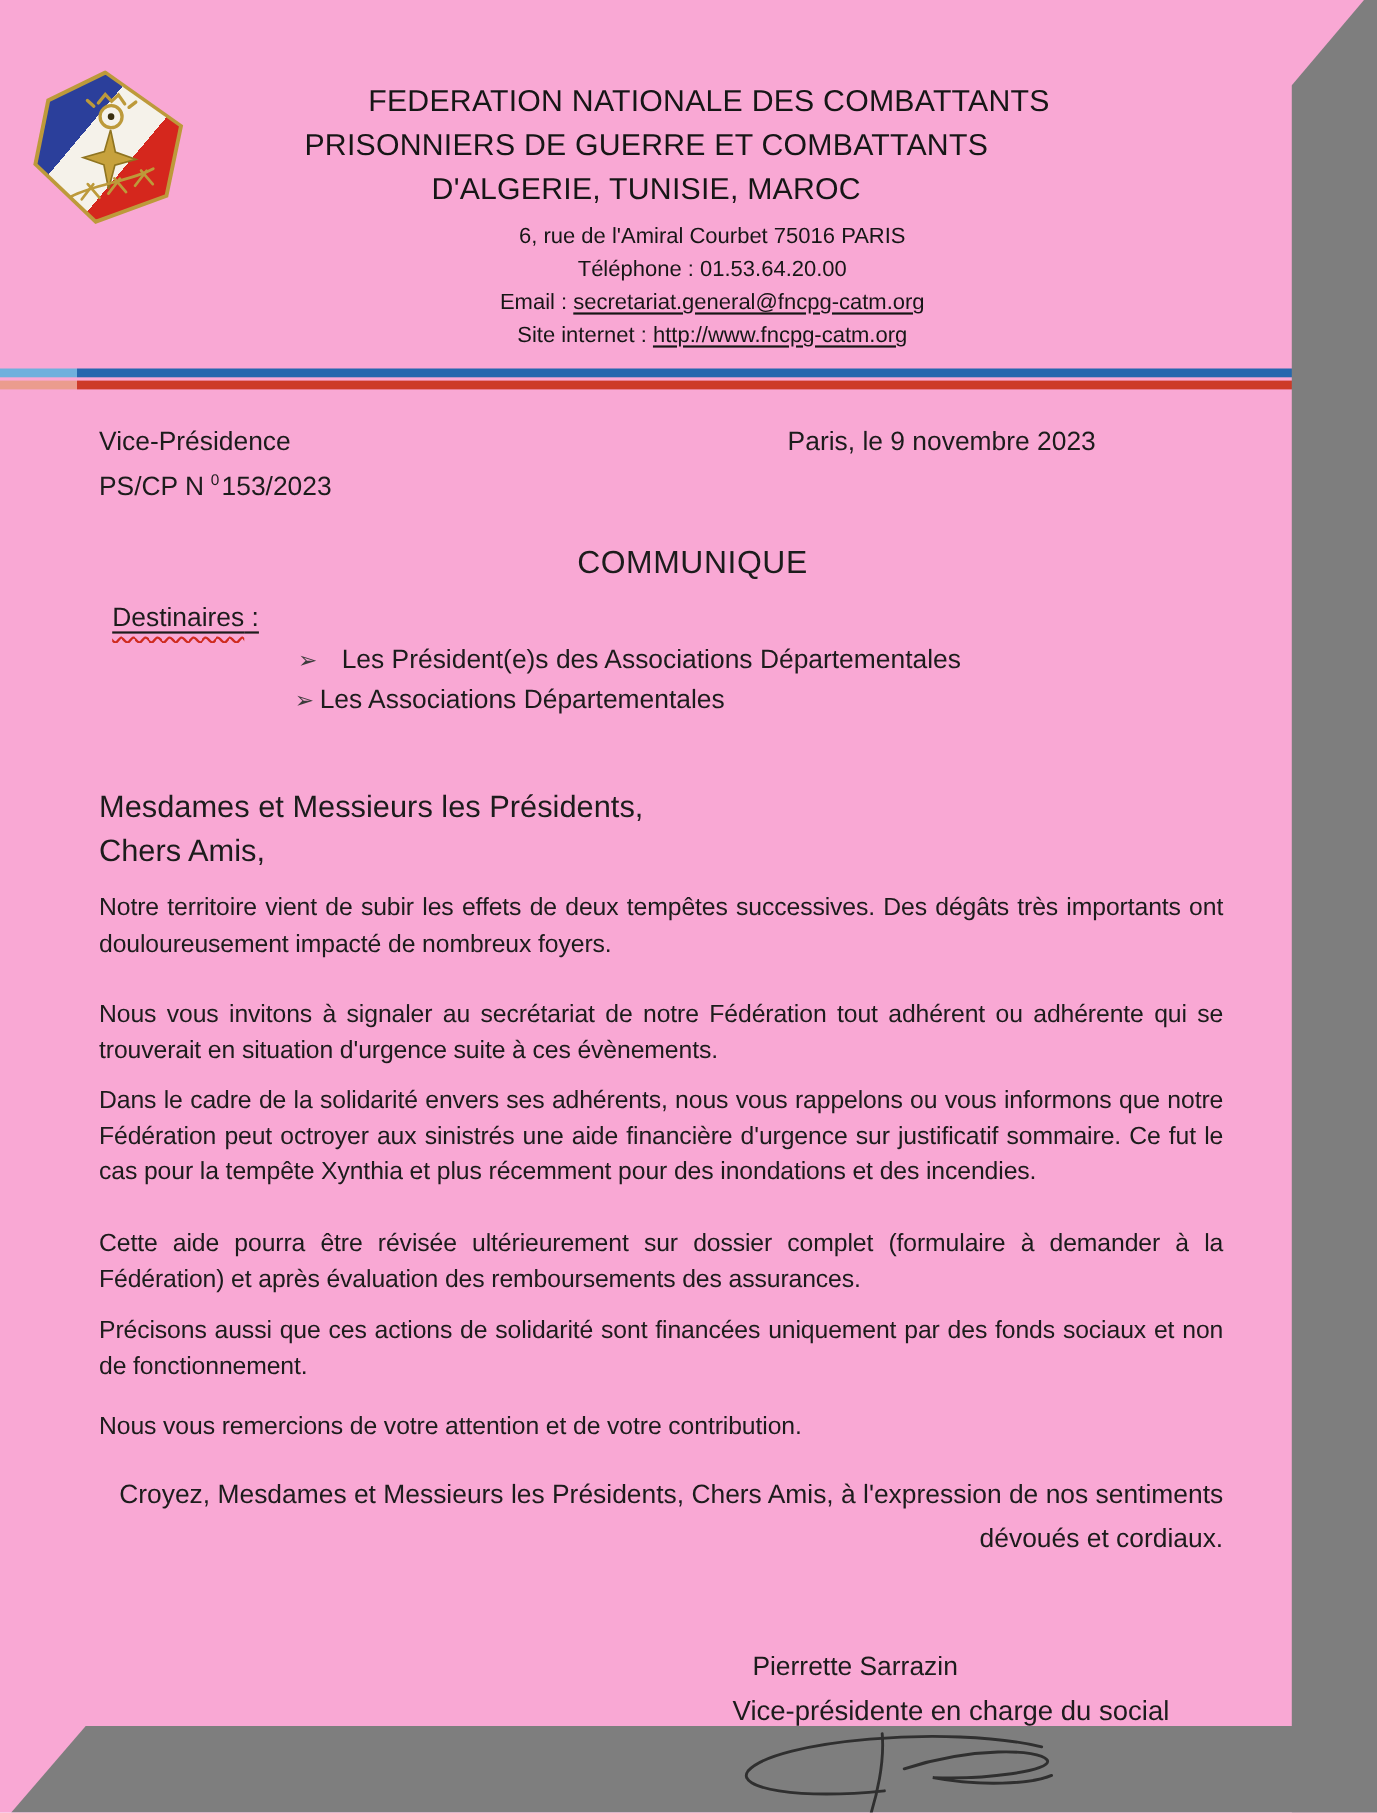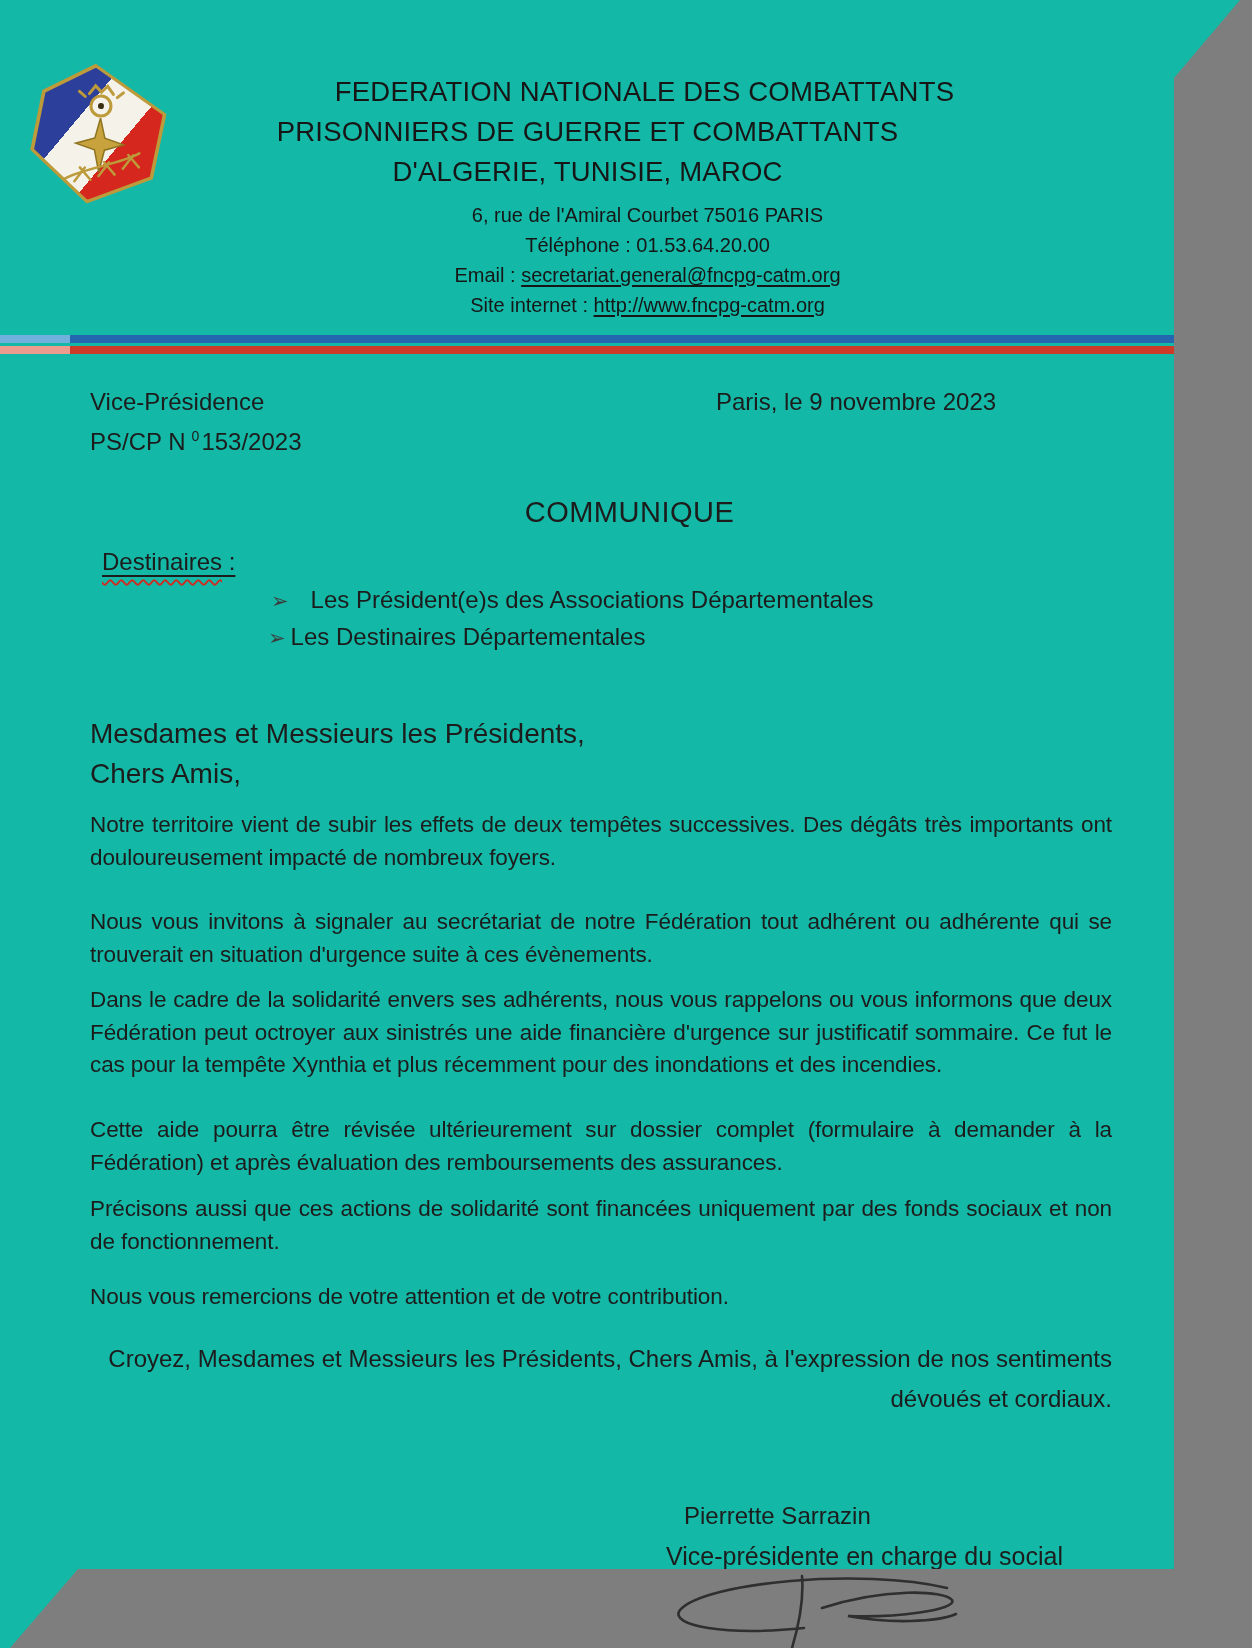--- a/index.html
+++ b/index.html
@@ -1,18 +1,18 @@
 <!DOCTYPE html>
 <html><head>
 <meta charset="utf-8">
 <style>
   html,body{margin:0;padding:0;background:#ffffff;}
   .stage{
     position:relative;width:1252px;height:1648px;overflow:hidden;
-    background:#14b8a6;
+    background:#f9a8d4;
     font-family:"Liberation Sans","DejaVu Sans",sans-serif;
     color:#1c1c1c;
   }
   .abs{position:absolute;}
 
   
   .org-title{left:0;top:72px;width:1175px;text-align:center;
     font-size:27.5px;line-height:40px;letter-spacing:.2px;color:#161616;}
   .org-title .l1{position:relative;left:57px;display:inline-block;}
   .org-contact{left:120px;top:200px;width:1055px;text-align:center;
@@ -128,29 +128,29 @@
   <div class="abs destinaires">
     <span class="squiggle">Destinaires</span><span> :</span>
   </div>
 
   <div class="abs bullet-row b1">
     <span class="arrow">➢</span>
     <span>Les Président(e)s des Associations Départementales</span>
   </div>
   <div class="abs bullet-row b2">
     <span class="arrow">➢</span>
-    <span>Les Destinaires Départementales</span>
+    <span>Les Associations Départementales</span>
   </div>
 
   <div class="abs salut" style="top:718px;">Mesdames et Messieurs les Présidents,</div>
   <div class="abs salut" style="top:758px;">Chers Amis,</div>
 
   <div class="abs para" style="top:809px;">Notre territoire vient de subir les effets de deux tempêtes successives. Des dégâts très importants ont douloureusement impacté de nombreux foyers.</div>
   <div class="abs para" style="top:906px;">Nous vous invitons à signaler au secrétariat de notre Fédération tout adhérent ou adhérente qui se trouverait en situation d'urgence suite à ces évènements.</div>
-  <div class="abs para" style="top:984px;">Dans le cadre de la solidarité envers ses adhérents, nous vous rappelons ou vous informons que deux Fédération peut octroyer aux sinistrés une aide financière d'urgence sur justificatif sommaire. Ce fut le cas pour la tempête Xynthia et plus récemment pour des inondations et des incendies.</div>
+  <div class="abs para" style="top:984px;">Dans le cadre de la solidarité envers ses adhérents, nous vous rappelons ou vous informons que notre Fédération peut octroyer aux sinistrés une aide financière d'urgence sur justificatif sommaire. Ce fut le cas pour la tempête Xynthia et plus récemment pour des inondations et des incendies.</div>
   <div class="abs para" style="top:1114px;">Cette aide pourra être révisée ultérieurement sur dossier complet (formulaire à demander à la Fédération) et après évaluation des remboursements des assurances.</div>
   <div class="abs para" style="top:1193px;">Précisons aussi que ces actions de solidarité sont financées uniquement par des fonds sociaux et non de fonctionnement.</div>
   <div class="abs para nojust" style="top:1281px;">Nous vous remercions de votre attention et de votre contribution.</div>
   <div class="abs closing" style="top:1339px;">Croyez, Mesdames et Messieurs les Présidents, Chers Amis, à l'expression de nos sentiments dévoués et cordiaux.</div>
 
   <div class="abs sig-name">Pierrette Sarrazin</div>
   <div class="abs sig-title">Vice-présidente en charge du social</div>
 
   <div class="abs shadow-right"></div>
   <div class="abs shadow-bottom"></div>

